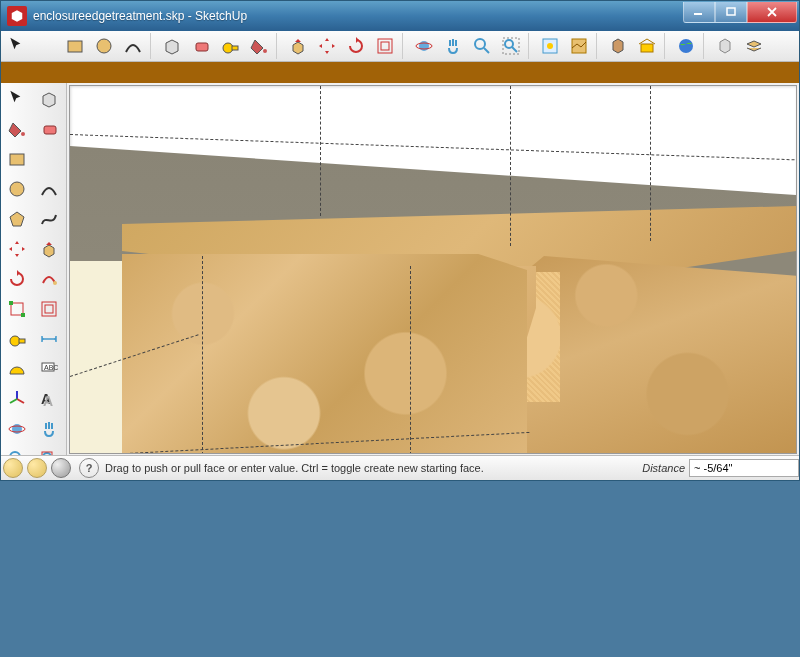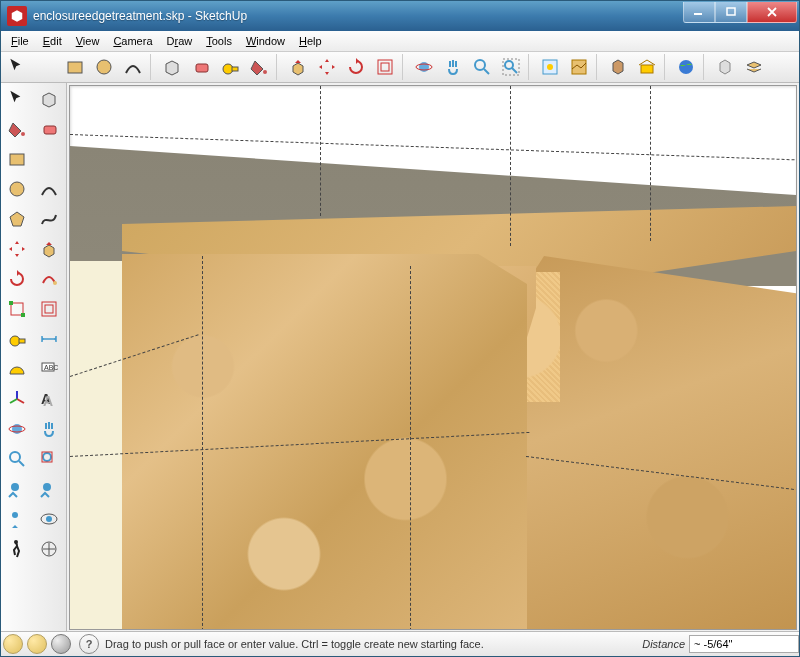--- a/index.html
+++ b/index.html
@@ -1,16 +1,16 @@
 <!DOCTYPE html>
 <html><head>
 <meta charset="utf-8">
 <style>
   body { margin:0; font-family: Tahoma, sans-serif; font-size:11px; background:#4a7a9e; user-select:none; }
-  .window { position:relative; width:800px; height:657px; box-sizing:border-box; border:1px solid #2a5a7a; background:#a16207; }
+  .window { position:relative; width:800px; height:481px; box-sizing:border-box; border:1px solid #2a5a7a; background:#a16207; }
   .titlebar { height:30px; background:linear-gradient(to bottom,#5fa0c8 0%,#3c7bad 50%,#2a6090 100%); display:flex; align-items:center; color:#fff; font-size:12px; }
   .su-logo { width:20px; height:20px; margin:0 6px; background:#c62828; border-radius:2px; display:flex; align-items:center; justify-content:center; }
   .su-logo svg { width:14px; height:14px; fill:#fff; }
   .title-text { flex:1; text-shadow:0 1px 1px rgba(0,0,0,.3); }
   .win-btns { display:flex; height:20px; margin-right:2px; margin-top:-8px; }
   .win-btn { width:30px; height:20px; margin-left:0; border:1px solid rgba(255,255,255,.4); border-top:none; display:flex; align-items:center; justify-content:center; font-family:Arial; font-size:11px; color:#fff; }
   .win-min { background:linear-gradient(to bottom,#a3c9e7,#5a8cb8); border-radius:0 0 0 3px;}
   .win-max { background:linear-gradient(to bottom,#a3c9e7,#5a8cb8); }
   .win-close { width:48px; background:linear-gradient(to bottom,#e88,#c73030); border-radius:0 0 3px 0;}
   .menubar { height:20px; background:linear-gradient(to bottom,#fdfdfd,#ececec); border-bottom:1px solid #ccc; display:flex; align-items:center; padding:0 4px; gap:2px;}
@@ -81,30 +81,20 @@
           </svg>
         </div>
       <div class="win-btn win-close">
           <svg width="12" height="10">
             <path d="M2 1l8 8M10 1l-8 8" stroke="#fff" stroke-width="1.8"></path>
           </svg>
         </div>
     </div>
   </div>
 
-  <div class="menubar">
-    <span class="menu-item"><u>F</u><span></span>ile</span>
-    <span class="menu-item"><u>E</u>dit</span>
-    <span class="menu-item"><u>V</u>iew</span>
-    <span class="menu-item"><u>C</u>amera</span>
-    <span class="menu-item">D<u>r</u>aw</span>
-    <span class="menu-item"><u>T</u>ools</span>
-    <span class="menu-item"><u>W</u>indow</span>
-    <span class="menu-item"><u>H</u>elp</span>
-  </div>
 
   <div class="toolbar-row" id="toolbar-top">
       <div class="tbtn">
         <svg width="20" height="20" viewBox="0 0 24 24">
           <path d="M4 2l5 14 2-5 5-2z" fill="#222"></path>
         </svg>
       </div>
       <div class="tbtn">
         <svg width="20" height="20" viewBox="0 0 24 24">stroke="#c33" stroke-width="3"<path d="M3 21L21 3" fill="#c33"></path></svg>
       </div>

